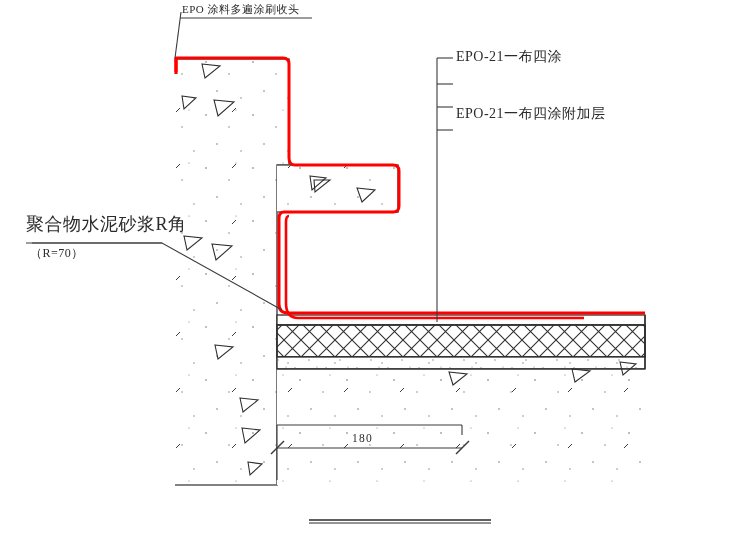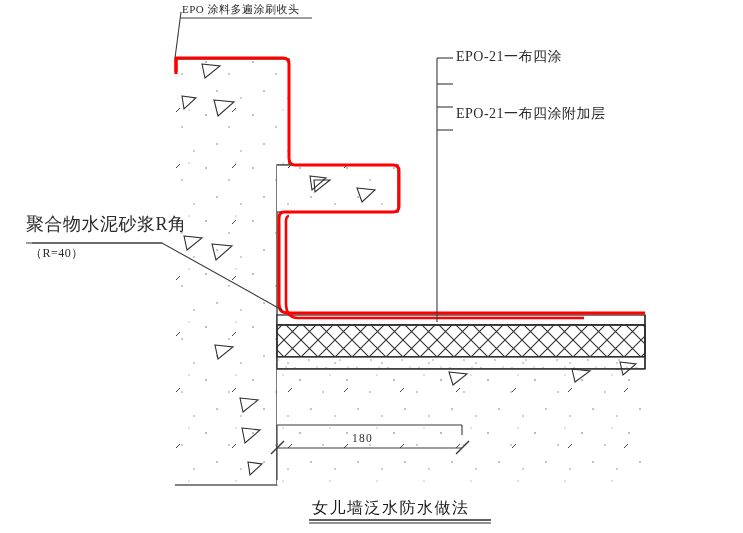--- a/index.html
+++ b/index.html
@@ -208,25 +208,24 @@
 
     <g>
       <path d="M14 243 L150 243" stroke="#3a3a3a" stroke-width="1" fill="none"></path>
     </g>
   </svg>
 
   <div class="txt lbl-top" style="left:170px; top:2px;">EPO 涂料多遍涂刷收头</div>
 
   <div class="txt lbl-left" style="left:14px; top:212px;">聚合物水泥砂浆R角</div>
 
-  <div class="txt lbl-left" style="left:18px; top:245px; font-size:12px;">（R=40）</div>
+  <div class="txt lbl-left" style="left:18px; top:245px; font-size:12px;">（R=70）</div>
 
   <div class="txt lbl-right" style="left:444px; top:50px;">EPO-21一布四涂</div>
 
   <div class="txt lbl-right" style="left:444px; top:76px;margin-top:31px;">EPO-21一布四涂附加层</div>
 
 
 
   <div class="txt dim-text" style="left:340px; top:432px;">180</div>
 
-  <div class="txt title-text" style="left:300px; top:498px;">女儿墙泛水防水做法</div>
 
 </div>
 
 </body></html>

